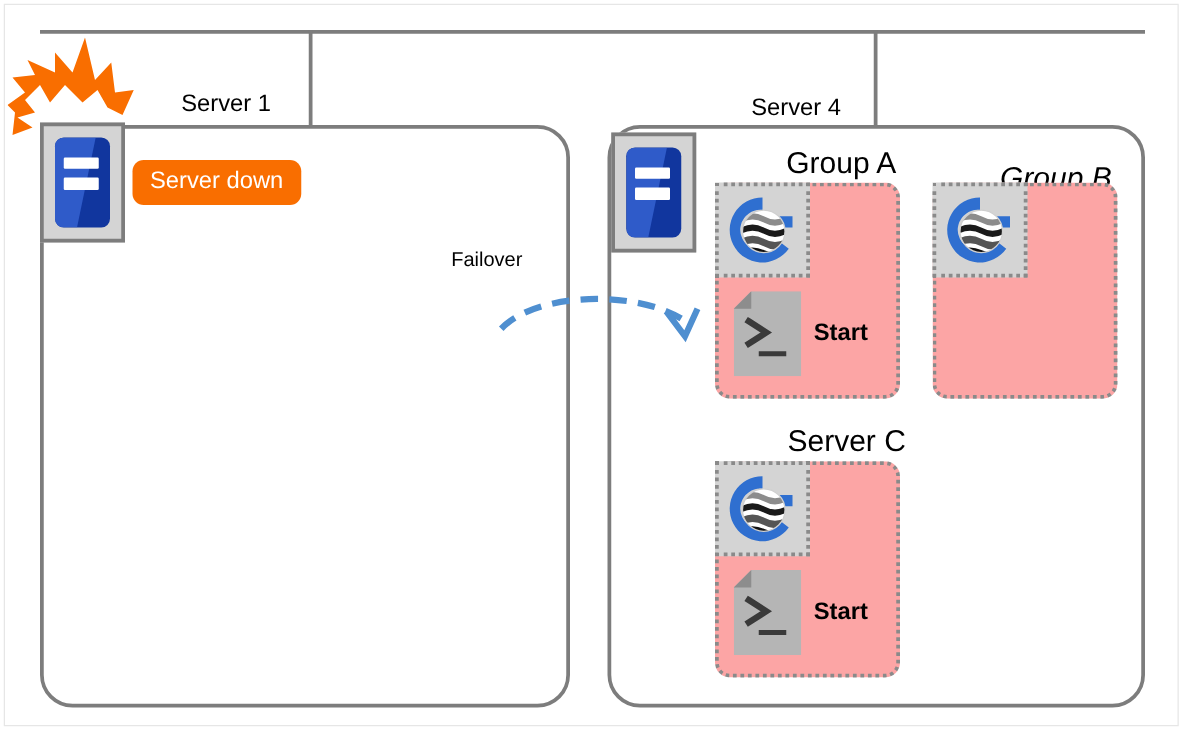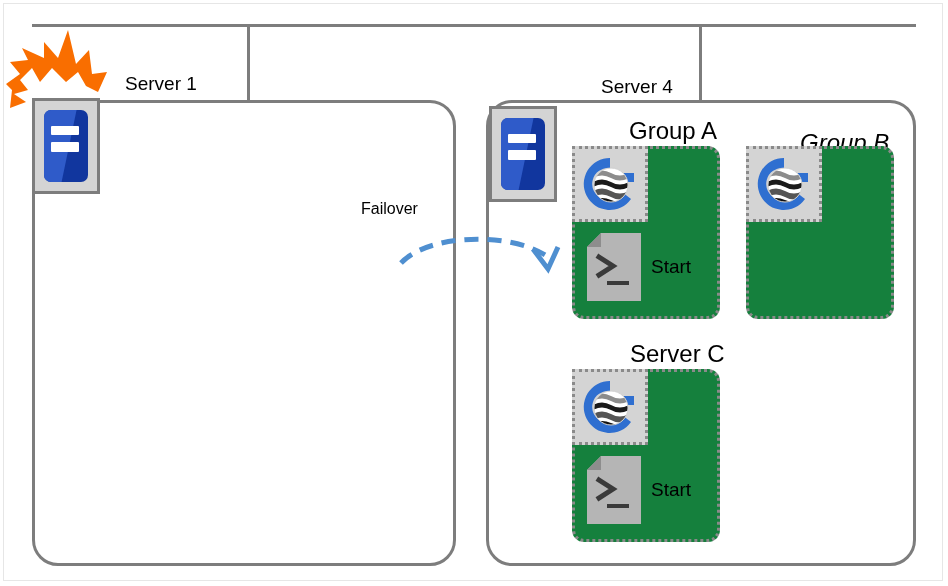--- a/index.html
+++ b/index.html
@@ -133,41 +133,42 @@
     z-index: 7;
   }
 
   
   .rack-label {
     position: absolute;
     font-size: 19px;
     color: #000000;
     white-space: nowrap;
   }
-  .rack-label.l1 { left: 125px; top: 73px; text-align: center; }
+  .rack-label.l1 { left: 145px; top: 73px; text-align: center; }
   .rack-label.l2 { left: 601px; top: 76px; }
 
   
   .group-label {
     position: absolute;
     font-size: 24px;
     color: #000000;
     white-space: nowrap;
   }
   .group-label.ga { left: 629px; top: 117px; }
   .group-label.gb { left: 800px; top: 129px; font-style: italic; }
   .group-label.gc { left: 630px; top: 340px; }
 
   
   .group-box {
     position: absolute;
-    background: #15803d;
+    background: #fca5a5;
     border: 3px dotted #8a8a8a;
     border-radius: 12px;
     box-sizing: border-box;
+    font-weight: bold;
   }
   .group-box.ga { left: 572px; top: 146px; width: 148px; height: 173px; }
   .group-box.gb { left: 746px; top: 146px; width: 148px; height: 173px; }
   .group-box.gc { left: 572px; top: 369px; width: 148px; height: 173px; }
 
   
   .res-cell {
     position: absolute;
     left: -3px;
     top: -3px;
@@ -235,20 +236,21 @@
     </svg>
   </div>
 
   <div class="server-icon s1">
     <div class="glyph">
       <div class="bar b1"></div>
       <div class="bar b2"></div>
     </div>
   </div>
 
+  <div class="badge-down">Server down</div>
 
   <div class="server-panel s2"></div>
 
   <div class="server-icon s2">
     <div class="glyph">
       <div class="bar b1"></div>
       <div class="bar b2"></div>
     </div>
   </div>
 

